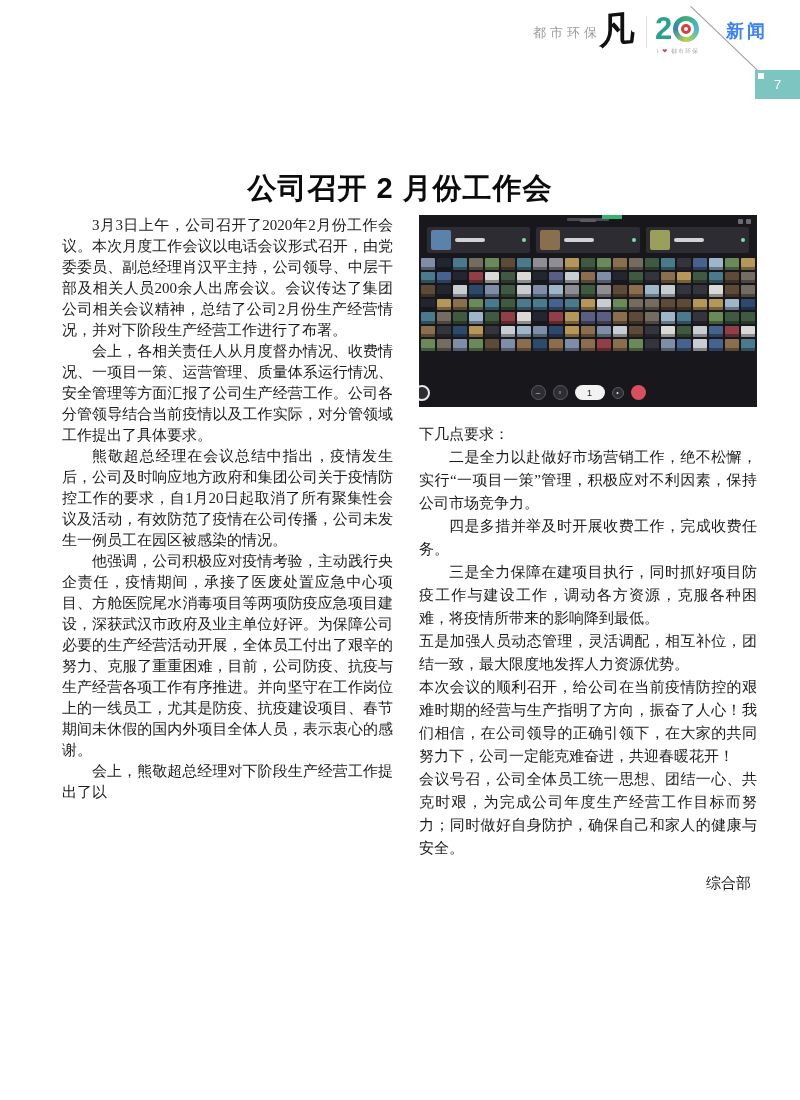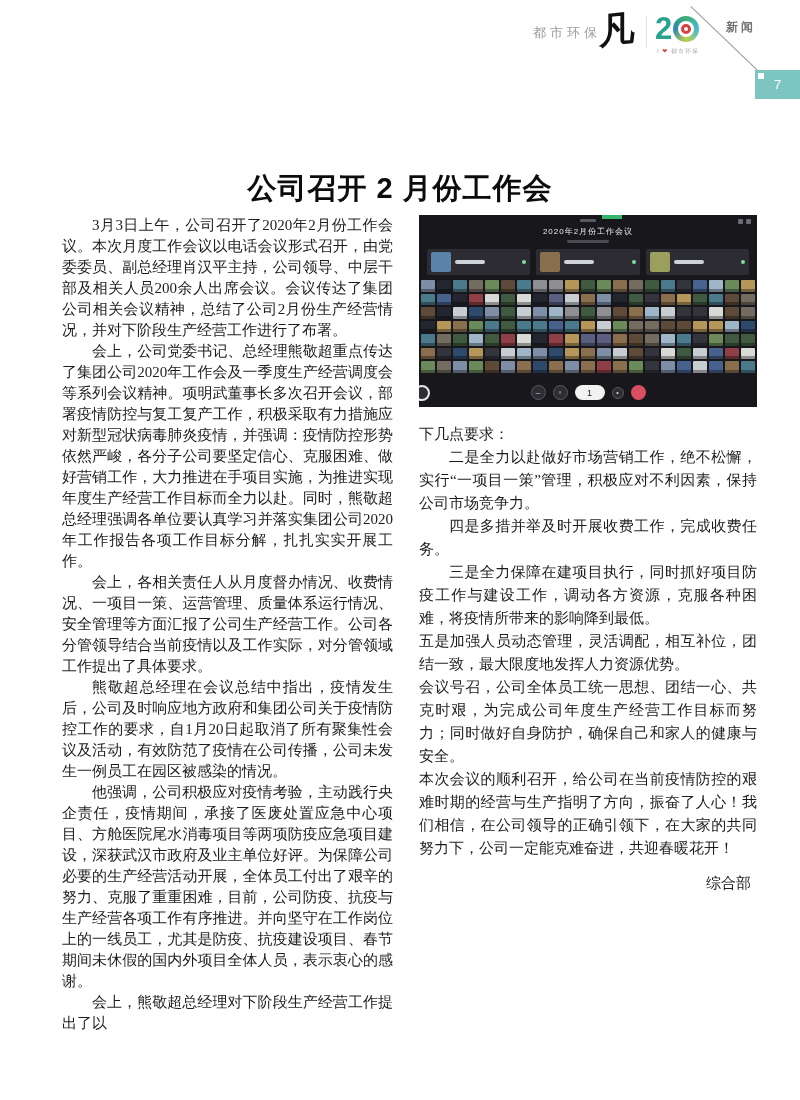--- a/index.html
+++ b/index.html
@@ -16,21 +16,21 @@
   .anniv-two{font-size:31px;font-weight:bold;color:#2aa28e;font-family:"Liberation Sans",sans-serif;line-height:1;}
   .zero-ring{width:26px;height:26px;border-radius:50%;position:relative;margin-left:1px;
              background:conic-gradient(#3fae74,#49b9d6,#b9d24b,#2f86b4,#3fae74);}
   .zero-ring::before{content:'';position:absolute;inset:5px;background:#fff;border-radius:50%;}
   .zero-ring::after{content:'';position:absolute;inset:8px;border:3px solid #d8413c;border-radius:50%;background:#fff;}
   .anniv-tagline{position:absolute;left:657px;top:47px;font-size:6px;color:#aaa;
                  font-family:"Liberation Sans",sans-serif;letter-spacing:1px;white-space:nowrap;}
   .anniv-tagline .heart{color:#d8413c;}
   .diagonal-line{position:absolute;left:691px;top:6px;width:94px;height:1.4px;background:#9a9a9a;
                  transform-origin:0 0;transform:rotate(43.7deg);}
-  .section-label{position:absolute;left:726px;top:19px;font-size:12px;font-weight:bold;color:#737373;
+  .section-label{position:absolute;left:726px;top:19px;font-size:18px;font-weight:bold;color:#3b82f6;
                  letter-spacing:3px;font-family:"Liberation Sans",sans-serif;}
   .page-badge{position:absolute;left:755px;top:70px;width:45px;height:29px;background:#7cc5c1;
               display:flex;align-items:center;justify-content:center;}
   .page-badge .corner{position:absolute;left:3px;top:3px;width:6px;height:6px;background:#ffffff;}
   .page-badge .num{color:#ffffff;font-size:13px;font-family:"Liberation Sans",sans-serif;}
 
   
   .article-title{position:absolute;top:150px;left:0;width:100%;text-align:center;
                  font-size:29px;font-weight:bold;color:#0c0c0c;letter-spacing:1px;
                  font-family:"Liberation Sans","DejaVu Sans",sans-serif;}
@@ -89,37 +89,35 @@
   <div class="page-badge">
     <span class="corner"></span>
     <span class="num">7</span>
   </div>
 
   <h1 class="article-title">公司召开 2 月份工作会</h1>
 
   <div class="columns">
     <div class="col col-left">
         <p class="para indent">3月3日上午，公司召开了2020年2月份工作会议。本次月度工作会议以电话会议形式召开，由党委委员、副总经理肖汉平主持，公司领导、中层干部及相关人员200余人出席会议。会议传达了集团公司相关会议精神，总结了公司2月份生产经营情况，并对下阶段生产经营工作进行了布署。</p>
-        <p class="para indent">会上，公司党委书记、总经理熊敬超重点传达了集团公司2020年工作会及一季度生产经营调度会等系列会议精神。项明武董事长多次召开会议，部署疫情防控与复工复产工作，积极采取有力措施应对新型冠状病毒肺炎疫情，并强调：疫情防控形势依然严峻，各分子公司要坚定信心、克服困难、做好营销工作，大力推进在手项目实施，为推进实现年度生产经营工作目标而全力以赴。同时，熊敬超总经理强调各单位要认真学习并落实集团公司2020年工作报告各项工作目标分解，扎扎实实开展工作。</p>
         <p class="para indent">会上，各相关责任人从月度督办情况、收费情况、一项目一策、运营管理、质量体系运行情况、安全管理等方面汇报了公司生产经营工作。公司各分管领导结合当前疫情以及工作实际，对分管领域工作提出了具体要求。</p>
         <p class="para indent">熊敬超总经理在会议总结中指出，疫情发生后，公司及时响应地方政府和集团公司关于疫情防控工作的要求，自1月20日起取消了所有聚集性会议及活动，有效防范了疫情在公司传播，公司未发生一例员工在园区被感染的情况。</p>
         <p class="para indent">他强调，公司积极应对疫情考验，主动践行央企责任，疫情期间，承接了医废处置应急中心项目、方舱医院尾水消毒项目等两项防疫应急项目建设，深获武汉市政府及业主单位好评。为保障公司必要的生产经营活动开展，全体员工付出了艰辛的努力、克服了重重困难，目前，公司防疫、抗疫与生产经营各项工作有序推进。并向坚守在工作岗位上的一线员工，尤其是防疫、抗疫建设项目、春节期间未休假的国内外项目全体人员，表示衷心的感谢。</p>
         <p class="para indent">会上，熊敬超总经理对下阶段生产经营工作提出了以</p>
       </div>
 
     <div class="col col-right">
 
       <div class="conf">
         <div class="conf-indicator"></div>
         <div class="conf-window-bar"></div>
         <div class="conf-corner">
           <span></span>
           <span></span>
         </div>
-        <div class="conf-title">2020年2月份工作会议</div>
         <div class="conf-subbar"></div>
         <div class="conf-featured">
             <div class="ctile">
               <span class="cthumb" style="background: rgb(91, 130, 171);"></span>
               <span class="cname"></span>
               <span class="cind"></span>
             </div>
             <div class="ctile">
               <span class="cthumb" style="background: rgb(138, 111, 78);"></span>
               <span class="cname"></span>
@@ -289,19 +287,19 @@
         </div>
         <div class="conf-left-icon"></div>
       </div>
 
       <div>
           <p class="para">下几点要求：</p>
           <p class="para indent">二是全力以赴做好市场营销工作，绝不松懈，实行“一项目一策”管理，积极应对不利因素，保持公司市场竞争力。</p>
           <p class="para indent">四是多措并举及时开展收费工作，完成收费任务。</p>
           <p class="para indent">三是全力保障在建项目执行，同时抓好项目防疫工作与建设工作，调动各方资源，克服各种困难，将疫情所带来的影响降到最低。</p>
           <p class="para">五是加强人员动态管理，灵活调配，相互补位，团结一致，最大限度地发挥人力资源优势。</p>
+          <p class="para">本次会议的顺利召开，给公司在当前疫情防控的艰难时期的经营与生产指明了方向，振奋了人心！我们相信，在公司领导的正确引领下，在大家的共同努力下，公司一定能克难奋进，共迎春暖花开！</p>
           <p class="para">会议号召，公司全体员工统一思想、团结一心、共克时艰，为完成公司年度生产经营工作目标而努力；同时做好自身防护，确保自己和家人的健康与安全。</p>
-          <p class="para">本次会议的顺利召开，给公司在当前疫情防控的艰难时期的经营与生产指明了方向，振奋了人心！我们相信，在公司领导的正确引领下，在大家的共同努力下，公司一定能克难奋进，共迎春暖花开！</p>
         </div>
       <div class="signature">综合部</div>
     </div>
   </div>
 </div>
 
 </body></html>

